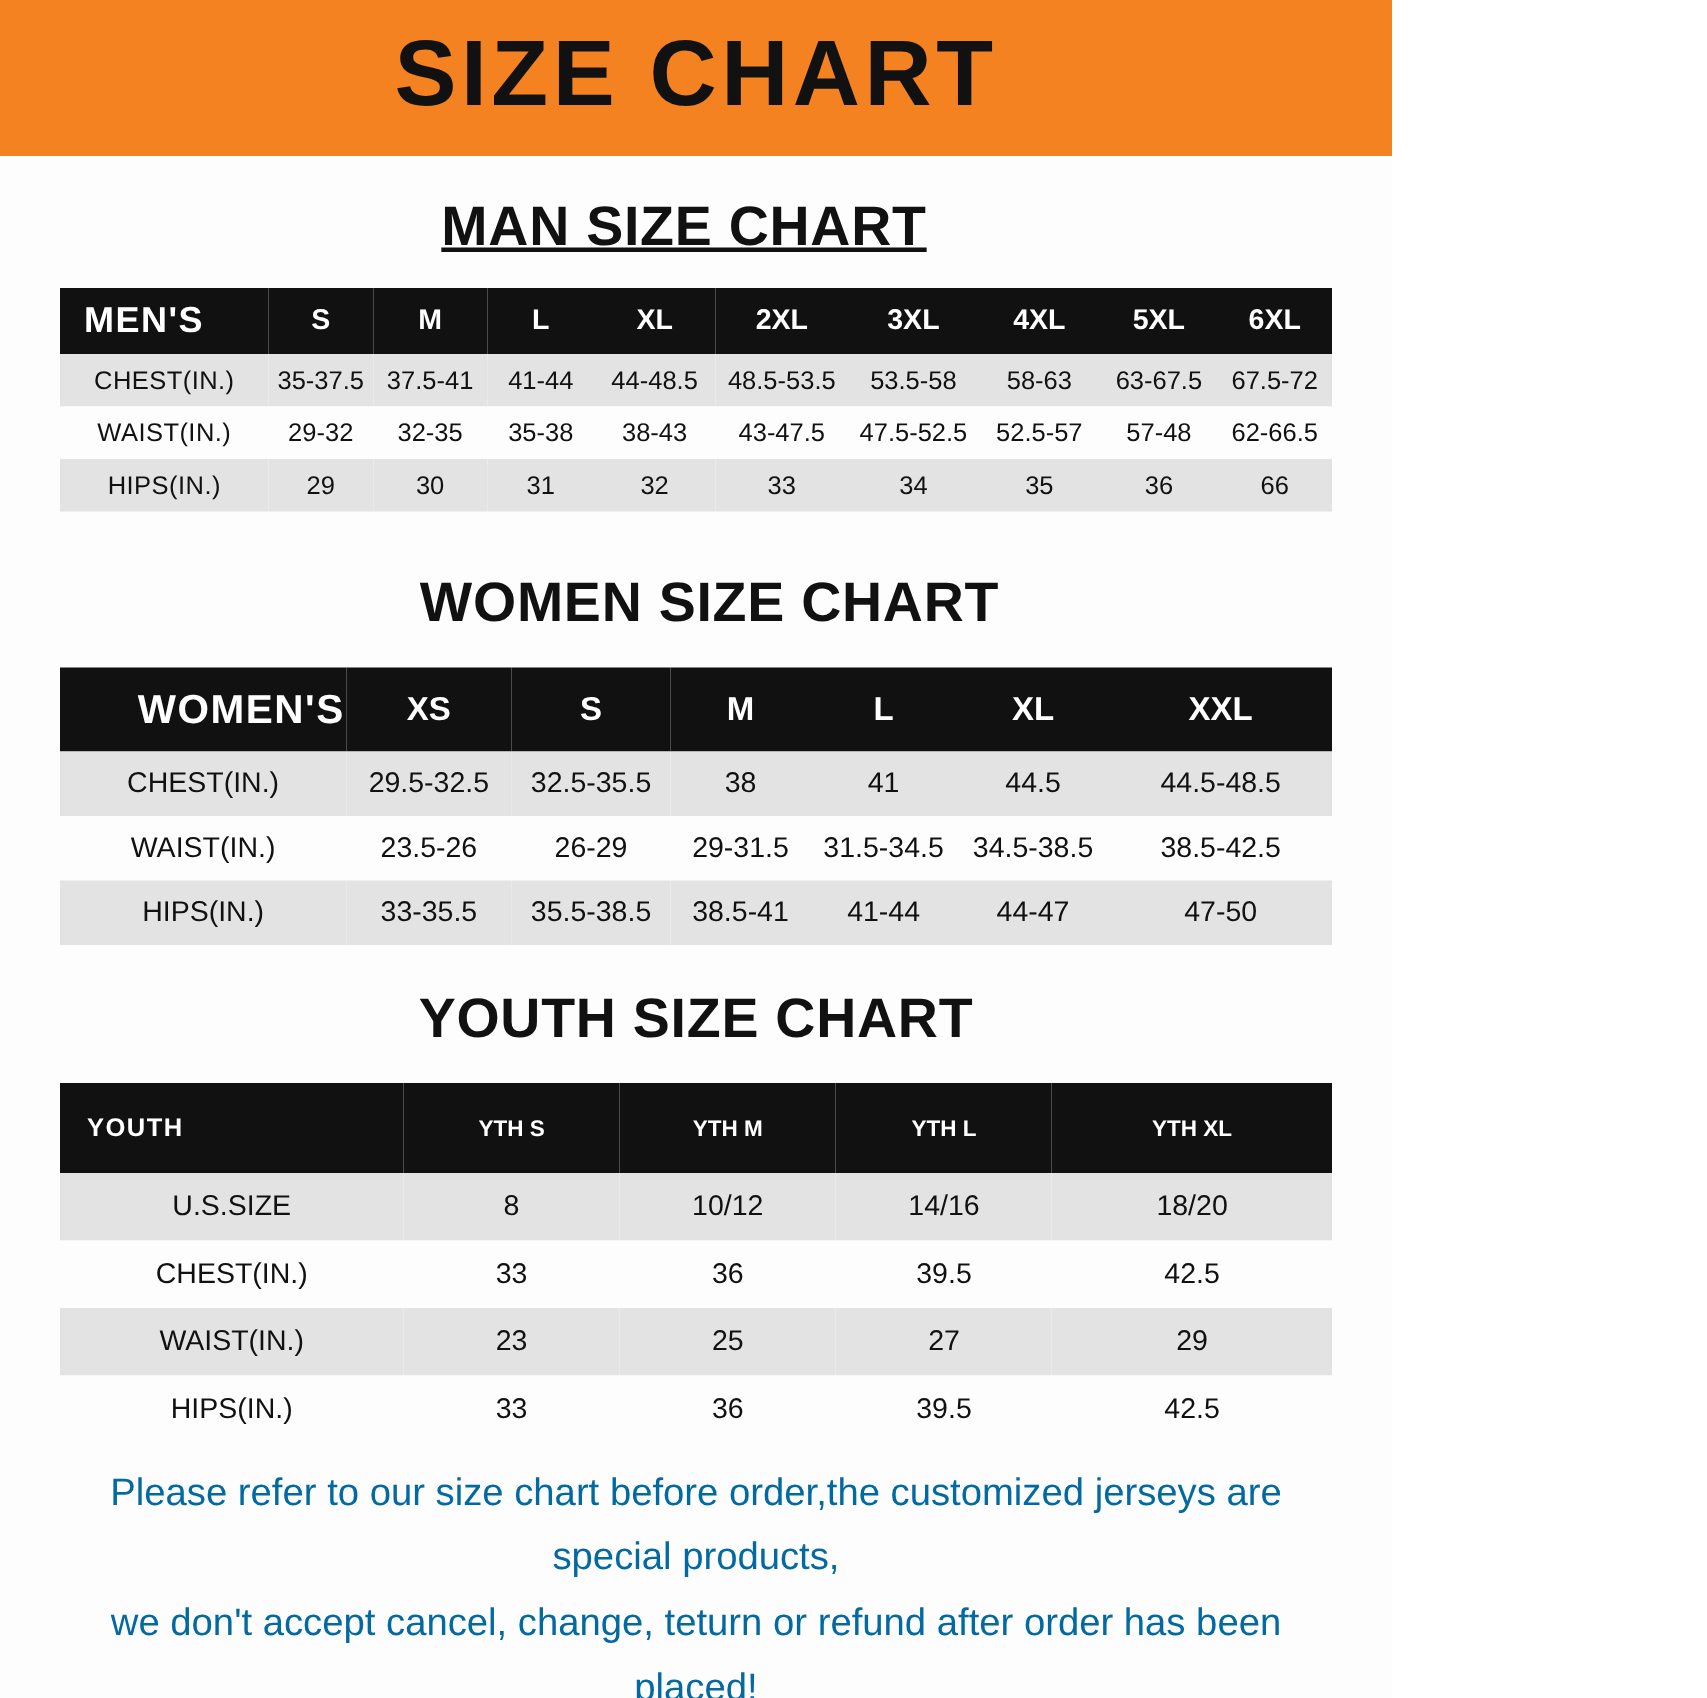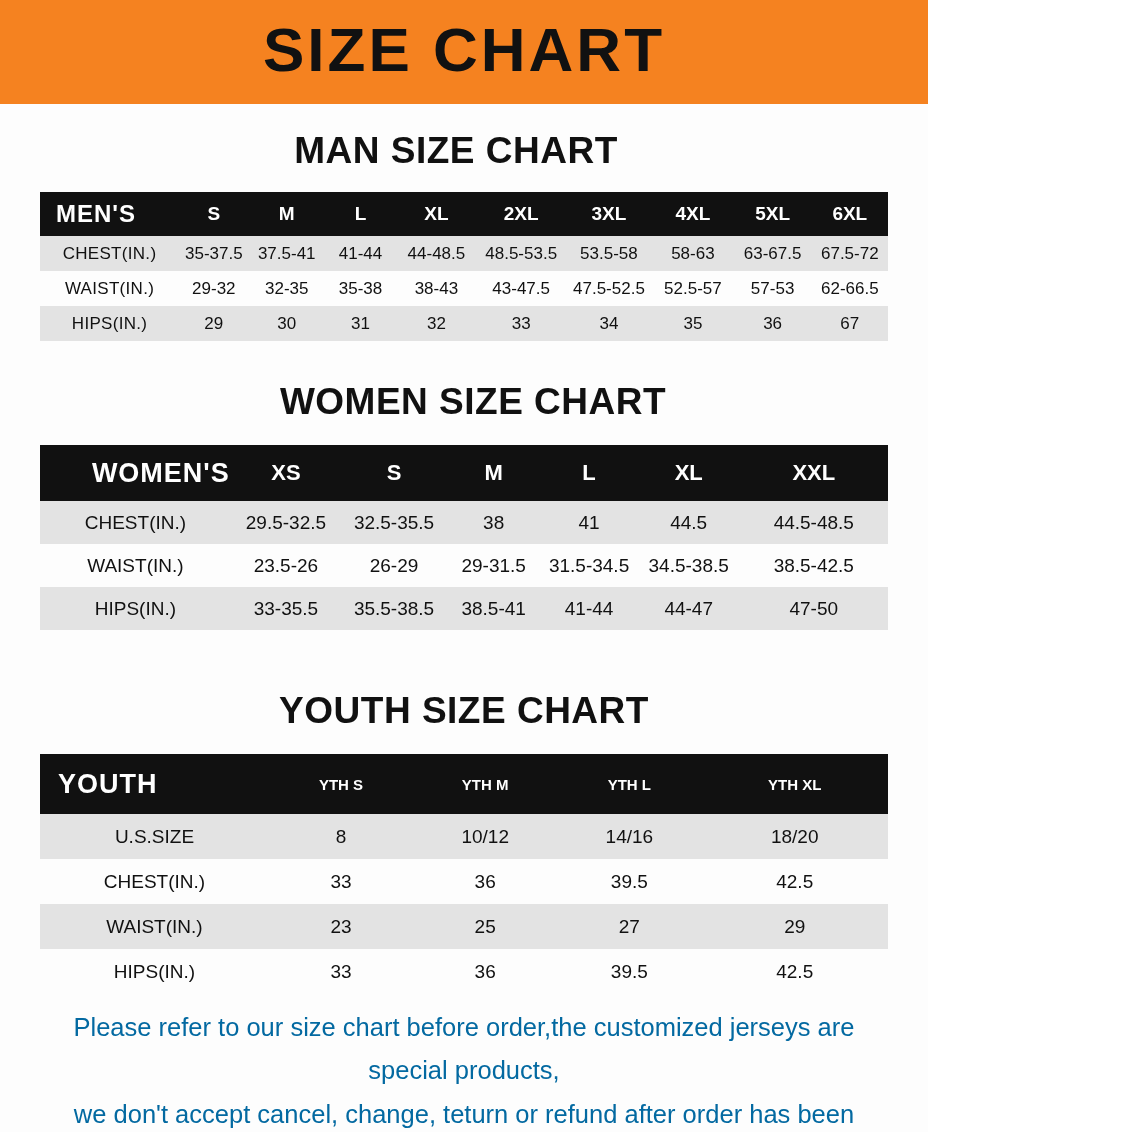--- a/index.html
+++ b/index.html
@@ -38,23 +38,23 @@
     margin-top: -4px;
   }
 
   
   .section-title {
     text-align: center;
     font-weight: bold;
     color: #111111;
     font-family: "Liberation Sans", sans-serif;
   }
-  .t-man    { font-size: 37px; margin: 26px 16px 20px 0; letter-spacing: 0.5px; }
+  .t-man    { font-size: 37px; margin: 26px 16px 20px 0; letter-spacing: 0.5px; text-decoration: underline; }
   .t-women  { font-size: 37px; margin: 40px 0 22px 18px; letter-spacing: 0.5px; }
-  .t-youth  { font-size: 37px; margin: 60px 0 22px 0; letter-spacing: 0.5px; }
+  .t-youth  { font-size: 37px; margin: 28px 0 22px 0; letter-spacing: 0.5px; }
 
   
   .table-wrap {
     margin: 0 40px;
   }
   table {
     width: 100%;
     border-collapse: collapse;
     table-layout: fixed;
   }
@@ -92,21 +92,21 @@
     font-size: 27px;
     letter-spacing: 1px;
   }
   #women-table tbody td { height: 43px; font-size: 19px; }
 
   
   #youth-table thead th { height: 60px; font-size: 15px; }
   #youth-table thead th.rowhead {
     text-align: left;
     padding-left: 18px;
-    font-size: 27px;
+    font-size: 17px;
     letter-spacing: 1px;
   }
   #youth-table tbody td { height: 45px; font-size: 19px; }
 
   
   .note {
     margin: 12px 36px 0 36px;
     color: #0369a1;
     font-size: 25.5px;
     line-height: 1.7;
@@ -168,34 +168,34 @@
         </tr>
         <tr class="plain">
           <td class="rowhead">WAIST(IN.)</td>
           <td>29-32</td>
           <td>32-35</td>
           <td>35-38</td>
           <td>38-43</td>
           <td>43-47.5</td>
           <td>47.5-52.5</td>
           <td>52.5-57</td>
-          <td>57-53</td>
+          <td>57-48</td>
           <td>62-66.5</td>
         </tr>
         <tr class="shade">
           <td class="rowhead">HIPS(IN.)</td>
           <td>29</td>
           <td>30</td>
           <td>31</td>
           <td>32</td>
           <td>33</td>
           <td>34</td>
           <td>35</td>
           <td>36</td>
-          <td>67</td>
+          <td>66</td>
         </tr>
       </tbody>
     </table>
   </div>
 
   <div class="section-title t-women">WOMEN SIZE CHART</div>
   <div class="table-wrap">
     <table id="women-table">
       <colgroup>
         <col style="width:22.5%">

